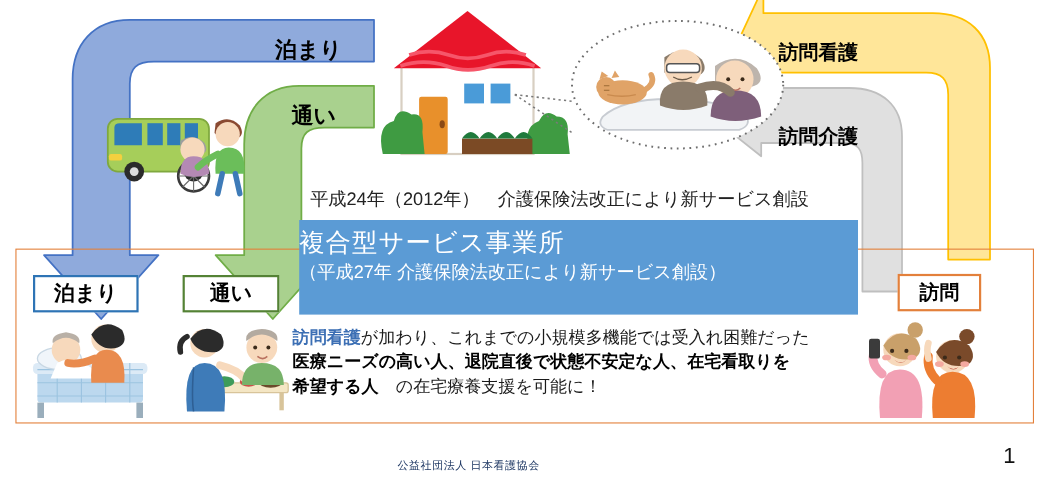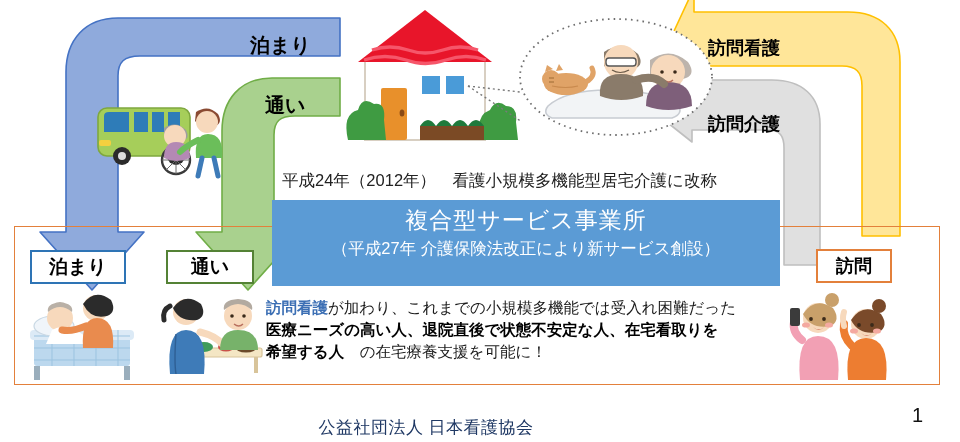--- a/index.html
+++ b/index.html
@@ -19,21 +19,21 @@
     border:1.6px solid #E3803B;
     box-sizing:border-box;
     background:transparent;
   }
 
   
   .service-box{
     left:272px;top:200px;width:508px;height:86px;
     background:#5B9BD5;
     color:#ffffff;
-    text-align:center;
+    text-align:left;
     box-sizing:border-box;
     padding-top:5px;
   }
   .service-title{font-size:23px;line-height:31px;letter-spacing:1px;font-weight:400;}
   .service-sub{font-size:16.5px;line-height:24px;font-weight:400;}
 
   
   .law-caption{
     left:282px;top:170px;width:560px;
     font-size:16.5px;color:#222222;white-space:nowrap;
@@ -61,21 +61,21 @@
     left:266px;top:297px;width:500px;
     font-size:15.5px;line-height:22px;color:#1a1a1a;
   }
   .desc .em-blue{color:#3C6FB4;font-weight:bold;}
   .desc .em-bold{font-weight:bold;color:#000;}
   .desc .norm{font-weight:normal;}
 
   
   .footer{
     left:0;top:416px;width:852px;text-align:center;
-    font-size:17px;color:#1F3864;letter-spacing:.5px;
+    font-size:10px;color:#1F3864;letter-spacing:.5px;
   }
   .pagenum{
     left:912px;top:404px;font-size:20px;color:#111;
   }
 
   
   svg.layer{position:absolute;left:0;top:0;width:960px;height:442px;overflow:visible;}
   .no-evt{pointer-events:none;}
 </style>
 </head>
@@ -248,21 +248,21 @@
       <ellipse cx="877" cy="331" rx="4" ry="2.6" fill="#F4A9A0"></ellipse>
       <path d="M 861,333 q 6,6 11,0 q -5,5 -11,0 Z" fill="#C0503C"></path>
       <path d="M 848,380 q -4,-42 18,-42 q 24,0 20,42 Z" fill="#ED7D31"></path>
       <path d="M 852,346 q -10,-10 -8,-22" stroke="#ED7D31" stroke-width="8" fill="none" stroke-linecap="round"></path>
       <path d="M 844,326 q -2,-8 0,-14" stroke="#F7D9BC" stroke-width="6" fill="none" stroke-linecap="round"></path>
     </g>
   </svg>
 
   <div class="abs frame"></div>
 
-  <div class="abs law-caption">平成24年（2012年）　看護小規模多機能型居宅介護に改称</div>
+  <div class="abs law-caption">平成24年（2012年）　介護保険法改正により新サービス創設</div>
 
   <div class="abs service-box">
     <div class="service-title">複合型サービス事業所</div>
     <div class="service-sub">（平成27年 介護保険法改正により新サービス創設）</div>
   </div>
 
   <div class="abs arrow-label lbl-tomari">泊まり</div>
   <div class="abs arrow-label lbl-kayoi">通い</div>
   <div class="abs arrow-label lbl-kango">訪問看護</div>
   <div class="abs arrow-label lbl-kaigo">訪問介護</div>

